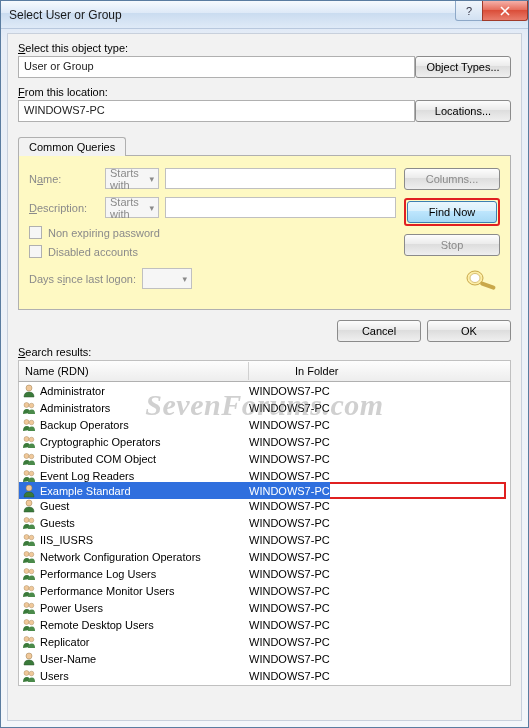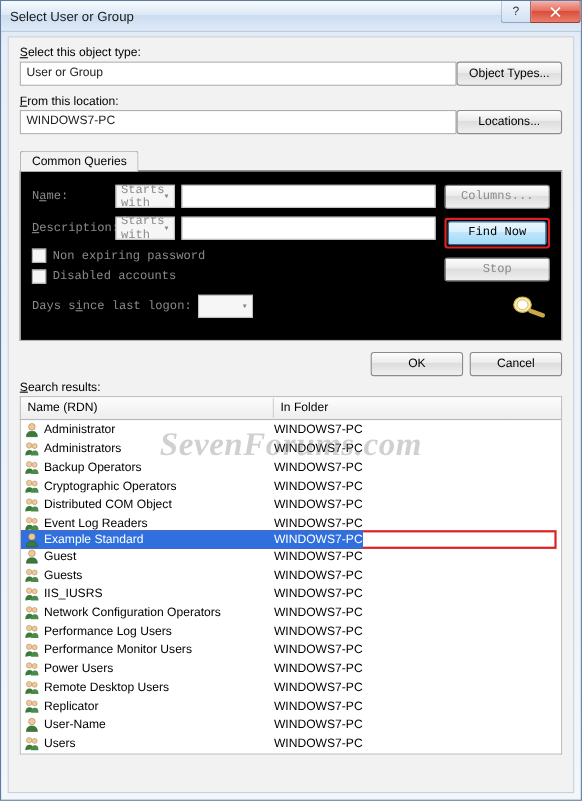--- a/index.html
+++ b/index.html
@@ -60,23 +60,23 @@
   .tabframe {
     position: relative;
     margin-top: 6px;
   }
   .tab {
     position: relative; top:1px; display:inline-block;
     padding: 3px 10px; border:1px solid #b0b0b0; border-bottom:none;
     background:#f2f2f2; border-radius:3px 3px 0 0; font-size:11px;
   }
   .tabbody {
-    border:1px solid #b0b0b0; background:#000000;
+    border:1px solid #b0b0b0; background:#fef9c3;
     padding: 12px 10px 12px 10px;
-    display:flex; gap:8px;font-family:Liberation Mono, monospace;
+    display:flex; gap:8px;
   }
   .queries { flex:1; }
   .qrow { display:flex; align-items:center; margin-bottom:8px; gap:6px; }
   .qlbl { width:70px; font-size:11px; color:#8a8a8a; }
   .combo {
     width:54px; height:21px; border:1px solid #c0c0c0; background:#f6f6f6;
     color:#8a8a8a; font-size:11px; padding:2px 4px; position:relative; display:flex;align-items:center;
   }
   .combo::after { content:"▾"; position:absolute; right:4px; color:#8a8a8a; font-size:9px;}
   .qinput { flex:1; height:21px; border:1px solid #c0c0c0; background:#fff;}
@@ -91,21 +91,21 @@
     background: linear-gradient(#eaf6fd,#d9f0fc 45%,#bee6fd 46%,#a7d9f5);
     font-size:11px; display:flex;align-items:center;justify-content:center;
   }
   .spy-icon { align-self:flex-end; margin-top:auto; font-size:22px; }
   .okrow { display:flex; justify-content:flex-end; gap:6px; margin:10px 0 4px 0; }
   .okrow .btn { min-width:84px; }
   .sr-lbl { font-size:11px; margin-bottom:2px;}
   .listhead {
     display:flex; background: linear-gradient(#fdfdfd,#ededed);
     border:1px solid #c0c0c0; border-bottom:1px solid #b0b0b0;
-    height:22px; align-items:center;
+    height:22px; align-items:center;gap:40px;
   }
   .col1 { width:230px; padding:3px 6px; border-right:1px solid #d0d0d0; font-size:11px;}
   .col2 { flex:1; padding:3px 6px; font-size:11px;}
   .list {
     border:1px solid #c0c0c0; border-top:none; background:#fff;
     height: 304px; overflow:auto;
   }
   .li { display:flex; height:17px; align-items:center; font-size:11px; color:#000;}
   .li .ic { width:16px; height:16px; margin:0 3px 0 2px; position:relative; flex-shrink:0;}
   .li .c1 { width:209px; white-space:nowrap; overflow:hidden; }
@@ -190,22 +190,22 @@
                 <ellipse cx="11" cy="13" rx="8" ry="7" fill="#fceea8" stroke="#c9a84a"></ellipse>
                 <rect x="17" y="16" width="16" height="4" rx="2" fill="#c9a84a" transform="rotate(20 17 16)"></rect>
                 <ellipse cx="11" cy="13" rx="5" ry="4.5" fill="#fff" stroke="#c9a84a" stroke-width="0.7"></ellipse>
               </svg>
           </div>
         </div>
       </div>
     </div>
 
     <div class="okrow">
+      <div class="btn">Cancel</div>
       <div class="btn">OK</div>
-      <div class="btn">Cancel</div>
     </div>
     <div class="sr-lbl"><u>S</u>earch results:</div>
 
     <div class="listhead">
       <div class="col1">Name (RDN)</div>
       <div class="col2">In Folder</div>
     </div>
     <div class="list" id="list">
         <div class="li">
           <span class="ic">

